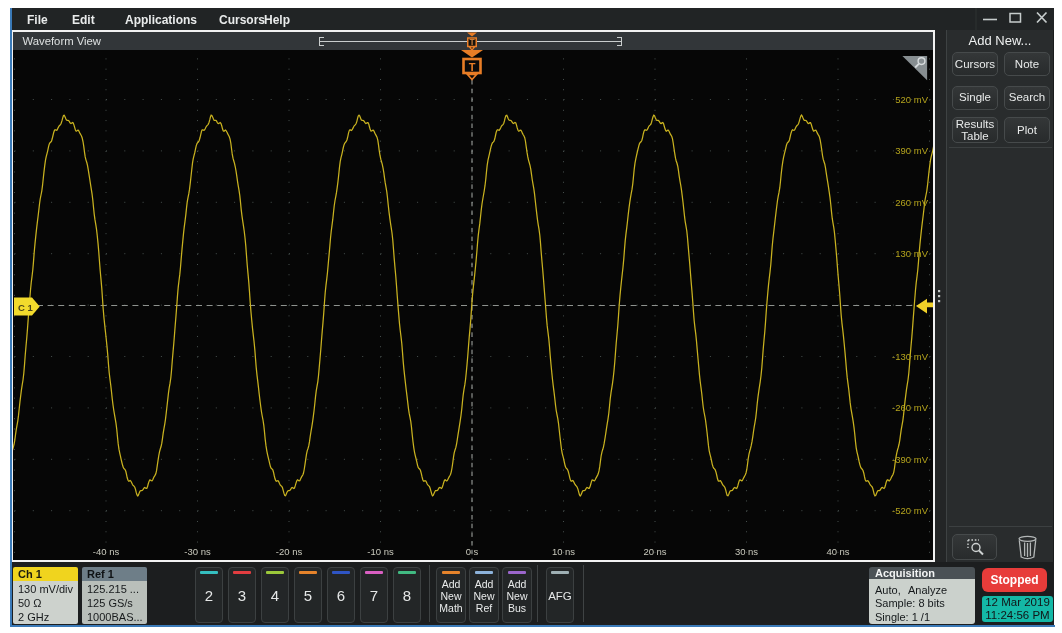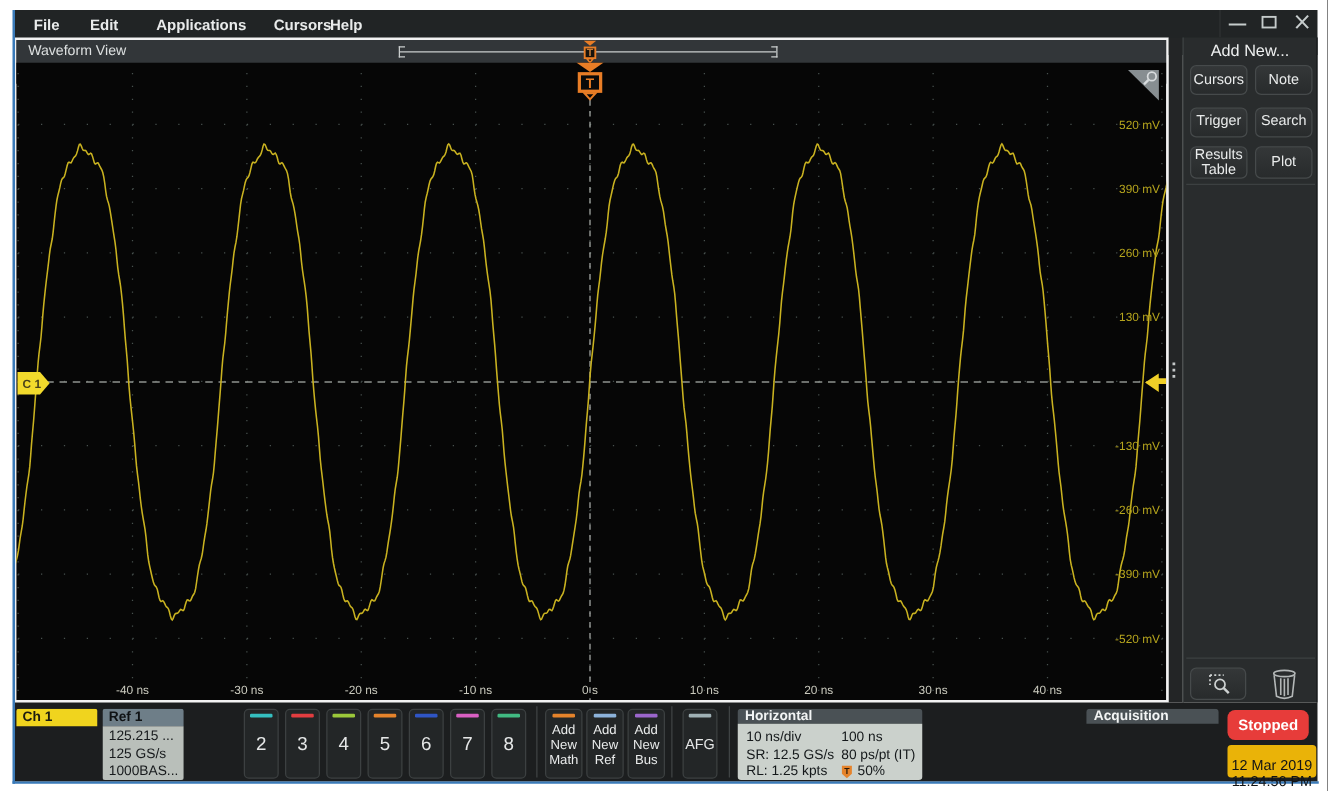--- a/index.html
+++ b/index.html
@@ -23,21 +23,21 @@
 .chbtn .stripe{position:absolute;left:4px;top:3px;width:18px;height:2.5px;border-radius:1px}
 .chbtn .num{position:absolute;width:100%;text-align:center;top:19px;font-size:15px;color:#e5e7e7}
 .addbtn{position:absolute;top:5px;width:30px;height:56px;background:#232627;border:1px solid #3c4041;border-radius:4px;color:#e9ebeb;font-size:10.5px;line-height:11.8px;text-align:center;padding-top:11px}
 .addbtn .stripe{position:absolute;left:5px;top:3px;width:18px;height:2.5px;border-radius:1px}
 .vsep{position:absolute;top:3px;width:1px;height:57px;background:#3f4344}
 .panel{position:absolute;top:5px;border-radius:3px;overflow:hidden}
 .panel .hd{height:12px;background:#4a5155;color:#f2f4f4;font-size:11px;font-weight:700;padding:0 0 0 6px;line-height:12px}
 .panel .bd{background:#cbd1cc;color:#14181a;font-size:11px;position:relative}
 .panel .bd span{position:absolute;white-space:nowrap}
 #stopped{position:absolute;left:970px;top:5.5px;width:65px;height:24px;background:#e73c3a;border-radius:6px;color:#fff;font-weight:700;font-size:12px;text-align:center;line-height:24px}
-#datebox{position:absolute;left:970px;top:34px;width:71px;height:26px;background:#eab308;border-radius:3px;color:#121416;font-size:11.5px;line-height:13px;text-align:center;padding-top:11px}
+#datebox{position:absolute;left:970px;top:34px;width:71px;height:26px;background:#14b8a6;border-radius:3px;color:#121416;font-size:11.5px;line-height:13px;text-align:center;padding-top:0}
 </style></head><body>
 <div class="abs" id="blueL"></div>
 <div class="abs" id="blueB"></div>
 <div class="abs" id="menubar">
  <span style="left:15px">File</span>
  <span style="left:60px">Edit</span>
  <span style="left:113px">Applications</span>
  <span style="left:207px">Cursors</span>
  <span style="left:252px">Help</span>
  <svg style="position:absolute;left:938px;top:0" width="104" height="22" viewBox="0 0 104 22">
@@ -128,21 +128,21 @@
         <rect x="3" y="2" width="2.2" height="2.2"></rect>
         <rect x="3" y="7" width="2.2" height="2.2"></rect>
         <rect x="3" y="12" width="2.2" height="2.2"></rect>
       </g>
     </svg>
 </div>
 <div class="abs" id="rpanel">
  <div class="title">Add New...</div>
  <div class="rbtn" style="left:5px;top:22px;width:46px;height:24px">Cursors</div>
  <div class="rbtn" style="left:57px;top:22px;width:46px;height:24px">Note</div>
- <div class="rbtn" style="left:5px;top:55.5px;width:46px;height:24px">Trigger</div>
+ <div class="rbtn" style="left:5px;top:55.5px;width:46px;height:24px">Single</div>
  <div class="rbtn" style="left:57px;top:55.5px;width:46px;height:24px">Search</div>
  <div class="rbtn" style="left:5px;top:87px;width:46px;height:26px;line-height:12px">Results<br>Table</div>
  <div class="rbtn" style="left:57px;top:87px;width:46px;height:26px">Plot</div>
  <div class="hr" style="left:2px;top:117px;width:103px"></div>
  <div class="hr" style="left:2px;top:496px;width:103px"></div>
  <div class="rbtn" style="left:5px;top:503.5px;width:45px;height:26px">
   <svg width="30" height="20" viewBox="0 0 30 20">
    <g stroke="#cdd1d1" stroke-width="1.4" fill="none">
     <path d="M8 3 v8" stroke-dasharray="1.6 1.8"></path>
     <path d="M8 3 h11" stroke-dasharray="1.6 1.8"></path>
@@ -155,20 +155,21 @@
   <g stroke="#b3b7b7" stroke-width="1.3" fill="none">
    <ellipse cx="11.5" cy="3.8" rx="8.5" ry="2.5"></ellipse>
    <path d="M3.3 5.2 L5.2 22 Q11.5 25.3 17.8 22 L19.7 5.2"></path>
    <path d="M8.6 7.5 v13.5 M11.5 8 v14 M14.4 7.5 v13.5"></path>
   </g>
  </svg>
 </div>
 <div class="abs" id="bottombar">
  <div class="badge" style="left:1px">
   <div class="hd" style="background:#f0d41e;color:#1c1c10">Ch 1</div>
+  <div class="bd" style="background:#cdd2cd;color:#171a1c">130 mV/div<br>50 Ω<br>2 GHz</div>
  </div>
  <div class="badge" style="left:70px">
   <div class="hd" style="background:#6e7e88;color:#0f1214">Ref 1</div>
   <div class="bd" style="background:#b9bfba;color:#171a1c">125.215 ...<br>125 GS/s<br>1000BAS...</div>
  </div>
  <div class="chbtn" style="left:183px">
       <div class="stripe" style="background:#35bfc0"></div>
       <div class="num">2</div>
     </div>
  <div class="chbtn" style="left:216px">
@@ -199,33 +200,24 @@
  <div class="vsep" style="left:417px"></div>
  <div class="addbtn" style="left:424px"><div class="stripe" style="background:#e5832b"></div>Add<br>New<br>Math</div>
  <div class="addbtn" style="left:457px"><div class="stripe" style="background:#8cb2da"></div>Add<br>New<br>Ref</div>
  <div class="addbtn" style="left:490px"><div class="stripe" style="background:#9b66cc"></div>Add<br>New<br>Bus</div>
  <div class="vsep" style="left:525px"></div>
  <div class="chbtn" style="left:534px">
       <div class="stripe" style="background:#9fb0b4"></div>
       <div class="num" style="font-size:11.5px;top:22px">AFG</div>
     </div>
  <div class="vsep" style="left:571px"></div>
- <div class="panel" style="left:578px;width:148px;height:57px">
-  <div class="hd">Horizontal</div>
-  <div class="bd" style="height:45px">
-   <span style="left:7px;top:5px">10 ns/div</span>
-        <span style="left:83px;top:5px">100 ns</span>
-   <span style="left:7px;top:18.5px">SR: 12.5 GS/s</span>
-        <span style="left:83px;top:18.5px">80 ps/pt (IT)</span>
-   <span style="left:7px;top:32px">RL: 1.25 kpts</span>
-   <svg style="position:absolute;left:83px;top:32.5px" width="9" height="11" viewBox="0 0 9 11">
-          <polygon points="0.5,0.5 8.5,0.5 8.5,7 4.5,10.5 0.5,7" fill="#e5832b"></polygon>
-          <text x="4.5" y="7" text-anchor="middle" font-size="7" font-weight="bold" fill="#2a1a08" font-family="Liberation Sans">T</text>
-        </svg>
-   <span style="left:96px;top:32px">50%</span>
-  </div>
- </div>
  <div class="panel" style="left:857px;width:106px;height:57px">
   <div class="hd">Acquisition</div>
+  <div class="bd" style="height:45px">
+   <span style="left:6px;top:4.5px">Auto,</span>
+        <span style="left:39px;top:4.5px">Analyze</span>
+   <span style="left:6px;top:18px">Sample: 8 bits</span>
+   <span style="left:6px;top:31.5px">Single: 1 /1</span>
+  </div>
  </div>
  <div id="stopped">Stopped</div>
  <div id="datebox">12 Mar 2019<br>11:24:56 PM</div>
 </div>
 
 </body></html>

